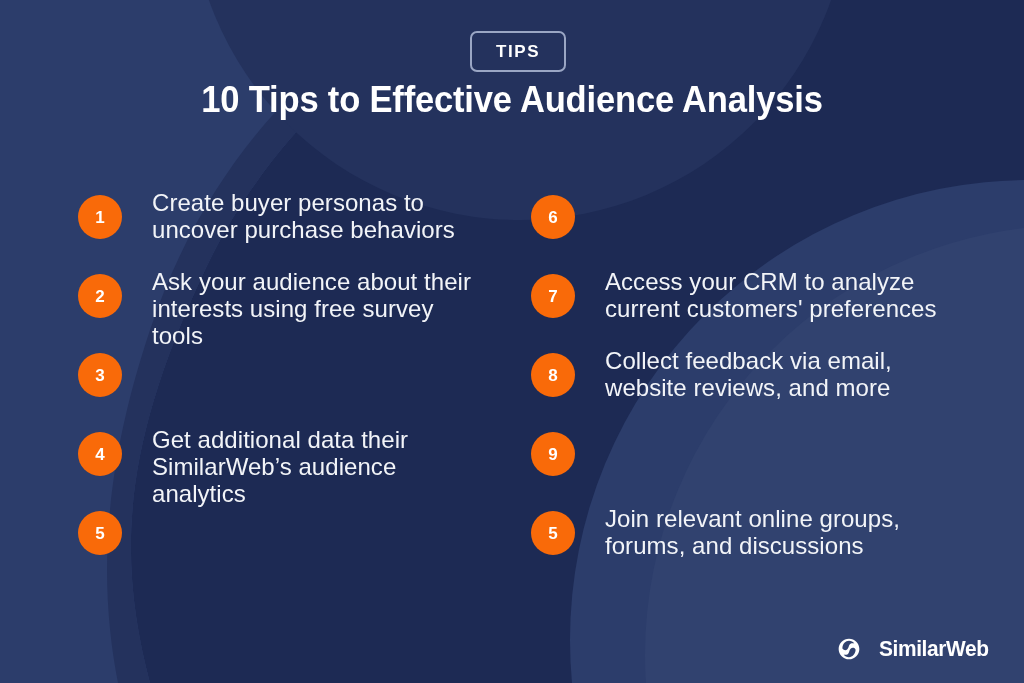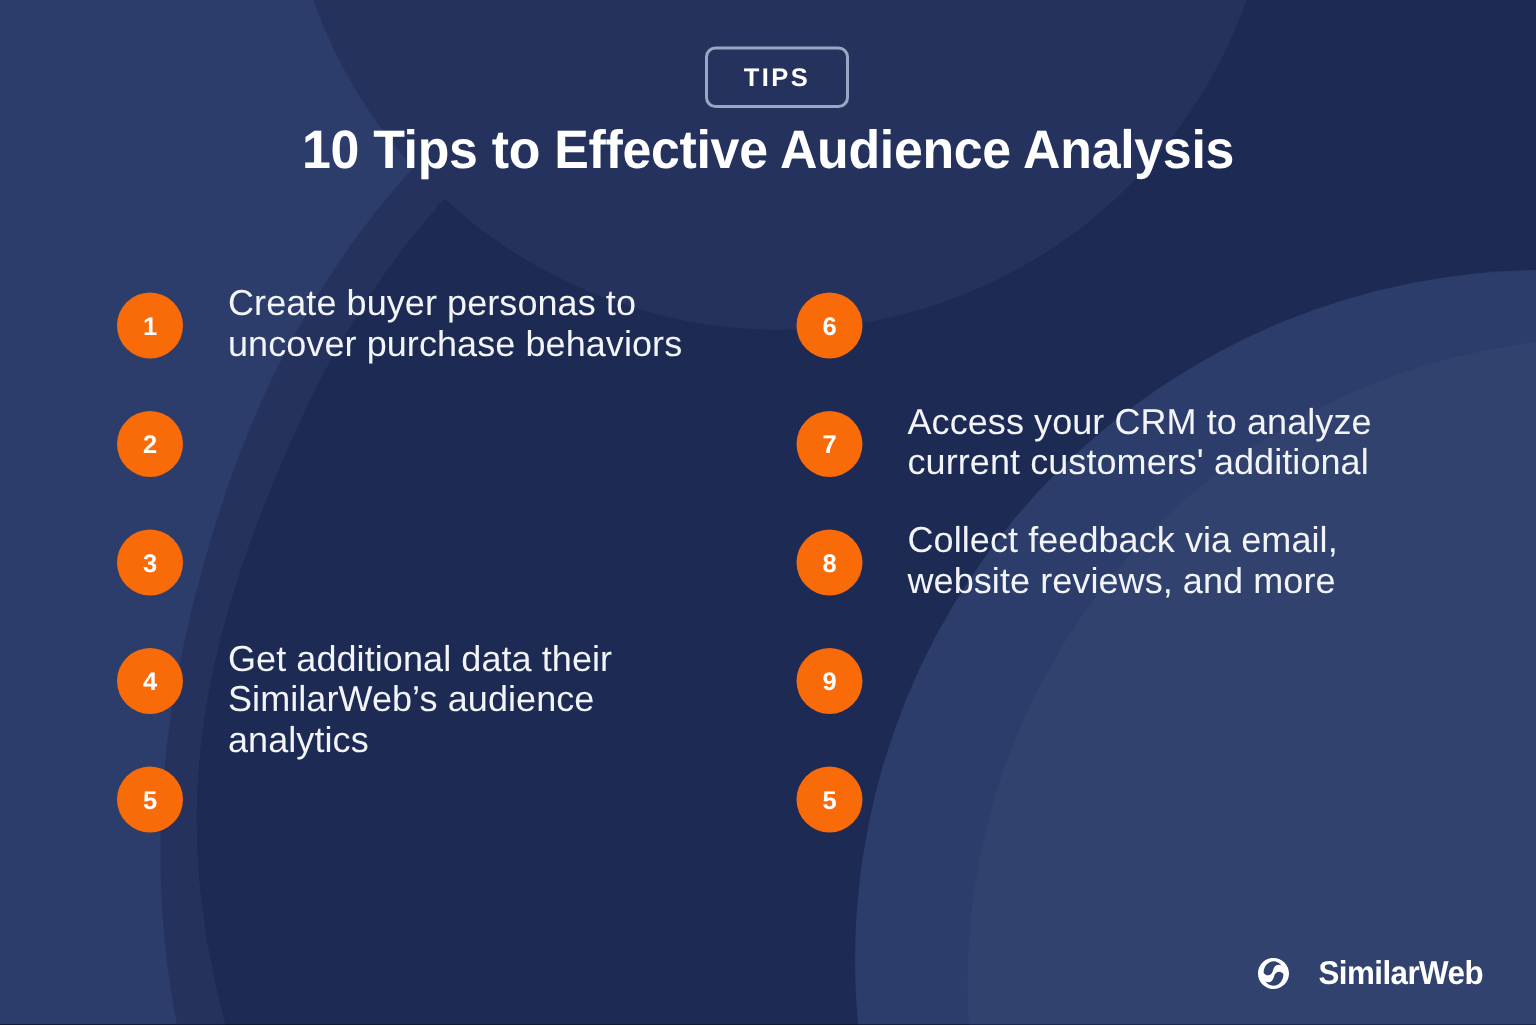--- a/index.html
+++ b/index.html
@@ -9,21 +9,21 @@
     background: #16203f;
   }
   body {
     font-family: "Liberation Sans", sans-serif;
   }
   .canvas {
     position: relative;
     width: 1024px;
     height: 683px;
     overflow: hidden;
-    background: #000000;
+    background: #701a75;
   }
   .bg-layer {
     position: absolute;
     inset: 0;
     width: 1024px;
     height: 683px;
   }
 
   
   .badge {
@@ -139,50 +139,52 @@
   </div>
   <div class="title">10 Tips to Effective Audience Analysis</div>
 
   <div class="column col-left">
     <div class="tip">
       <div class="tip-num">1</div>
       <div class="tip-text">Create buyer personas to uncover purchase behaviors</div>
     </div>
     <div class="tip">
       <div class="tip-num">2</div>
+      <div class="tip-text">Ask your audience about their interests using free survey tools</div>
     </div>
     <div class="tip">
       <div class="tip-num">3</div>
     </div>
     <div class="tip">
       <div class="tip-num">4</div>
       <div class="tip-text">Get additional data their SimilarWeb’s audience analytics</div>
     </div>
     <div class="tip">
       <div class="tip-num">5</div>
     </div>
   </div>
 
   <div class="column col-right">
     <div class="tip">
       <div class="tip-num">6</div>
     </div>
     <div class="tip">
       <div class="tip-num">7</div>
-      <div class="tip-text">Access your CRM to analyze current customers' additional</div>
+      <div class="tip-text">Access your CRM to analyze current customers' preferences</div>
     </div>
     <div class="tip">
       <div class="tip-num">8</div>
       <div class="tip-text">Collect feedback via email, website reviews, and more</div>
     </div>
     <div class="tip">
       <div class="tip-num">9</div>
     </div>
     <div class="tip">
       <div class="tip-num">5</div>
+      <div class="tip-text">Join relevant online groups, forums, and discussions</div>
     </div>
   </div>
 
   <div class="logo">
     <svg class="logo-mark" viewBox="0 0 24 24" aria-hidden="true">
       <path fill="#ffffff" d="M12 0.7 C5.8 0.7 0.7 5.8 0.7 12 C0.7 18.2 5.8 23.3 12 23.3
                C18.2 23.3 23.3 18.2 23.3 12 C23.3 5.8 18.2 0.7 12 0.7 Z
                M12 3.1 C14.4 3.1 16.5 4.3 17.8 6.1
                C15.9 5.2 13.9 5.6 12.7 7.2 C11.4 8.9 11.8 10.9 10.2 12.3
                C8.6 13.8 6.3 13.5 5.0 11.8 C4.9 11.5 4.8 11.2 4.8 10.9

